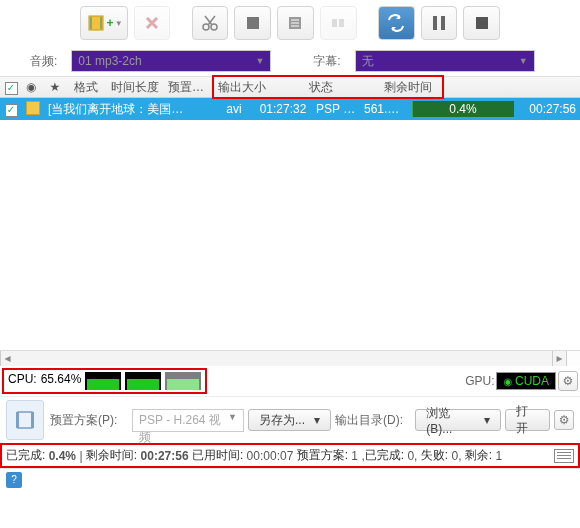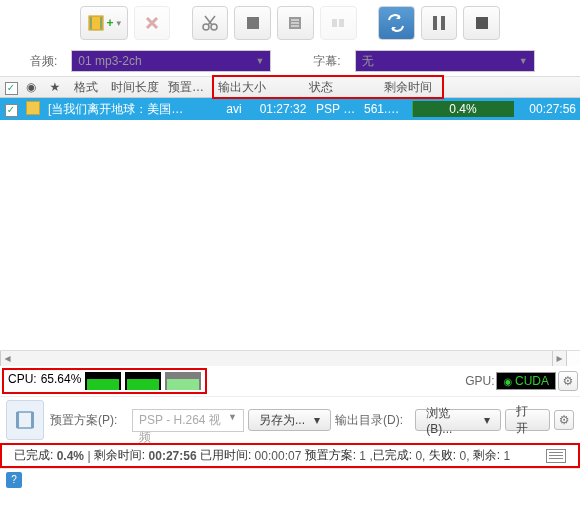--- a/index.html
+++ b/index.html
@@ -42,21 +42,21 @@
 .badge.nv{background:#000;color:#3c3}
 .badge.ati{background:#c33;color:#fff}
 .gear{width:20px;height:20px;border:1px solid #bbb;border-radius:3px;background:linear-gradient(#fff,#eee);text-align:center;line-height:18px;color:#777}
 .brow{display:flex;align-items:center;padding:3px 6px;gap:6px;border-top:1px solid #eee}
 .bicon{width:38px;height:40px;border:1px solid #cdd9e4;border-radius:3px;background:#eaf1f8;display:flex;align-items:center;justify-content:center;color:#6a8db5}
 .bcol{flex:1;display:flex;flex-direction:row;gap:4px}
 .bline{display:flex;align-items:center;gap:4px}
 .txtin{flex:1;height:23px;border:1px solid #ccc;padding:2px 6px;color:#aaa;display:flex;justify-content:space-between}
 .txtin .ar{color:#888;font-size:9px}
 .btn{height:22px;padding:0 10px;border:1px solid #bbb;border-radius:3px;background:linear-gradient(#fdfdfd,#e9e9e9);display:flex;align-items:center;gap:9px;color:#444;cursor:pointer}
-.status{border:2px solid #e20000;padding:2px 12px;color:#555;display:flex;align-items:center}
+.status{border:2px solid #e20000;padding:2px 4px;color:#555;display:flex;align-items:center}
 .status .k{color:#333}
 .foot{display:flex;align-items:center;padding:3px 6px;gap:6px;border-top:1px solid #e4e4e4}
 .help{width:16px;height:16px;background:#3b8dd1;color:#fff;text-align:center;line-height:16px;border-radius:2px;font-size:10px}
 .prog{background:#1f6f2f;height:16px;position:relative;width:100%}
 .prog .bar{position:absolute;left:0;top:0;bottom:0;background:#3fa14d;width:1%}
 .prog .t{position:absolute;left:0;right:0;top:0;text-align:center;color:#fff;line-height:16px}
 svg{display:block}
 .lines{width:20px;height:14px;border:1px solid #888;margin-left:auto;display:flex;flex-direction:column;justify-content:space-evenly;padding:1px 2px}
 .lines i{height:1px;background:#888;display:block}
 </style>

